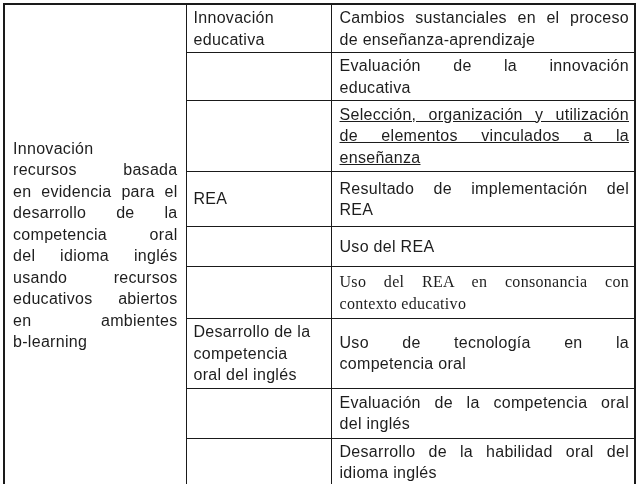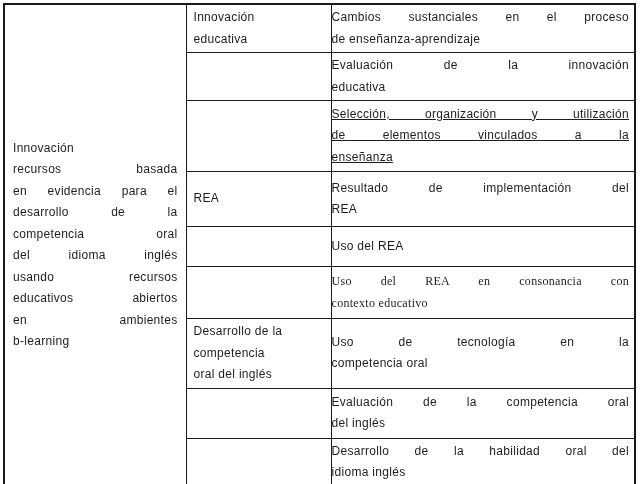--- a/index.html
+++ b/index.html
@@ -22,29 +22,29 @@
     top: 3px;
     width: 631px;
     border-collapse: collapse;
     table-layout: fixed;
     border: 2px solid #1a1a1a;
     border-bottom: 3px solid #8d8d8d;
   }
   td {
     border: 1.5px solid #1a1a1a;
     vertical-align: middle;
-    font-size: 12px;
+    font-size: 16px;
     line-height: 21.5px;
     letter-spacing: 0.3px;
     padding: 2px 6px;
     overflow: hidden;
   }
   td.c1 { padding: 0 8px; }
   td.c2 { padding: 2px 4px 2px 7px; }
-  td.c3 { padding: 2px 5px 2px 0; }
+  td.c3 { padding: 2px 5px 2px 8px; }
   .ln { text-align: left; }
   .j {
     text-align: justify;
     text-align-last: justify;
   }
   tr.r1 { height: 47px; }
   tr.r2 { height: 47px; }
   tr.r3 { height: 71px; text-decoration: underline; }
   tr.r4 { height: 55px; margin-top: 44px; }
   tr.r5 { height: 40px; margin-top: 8px; }

